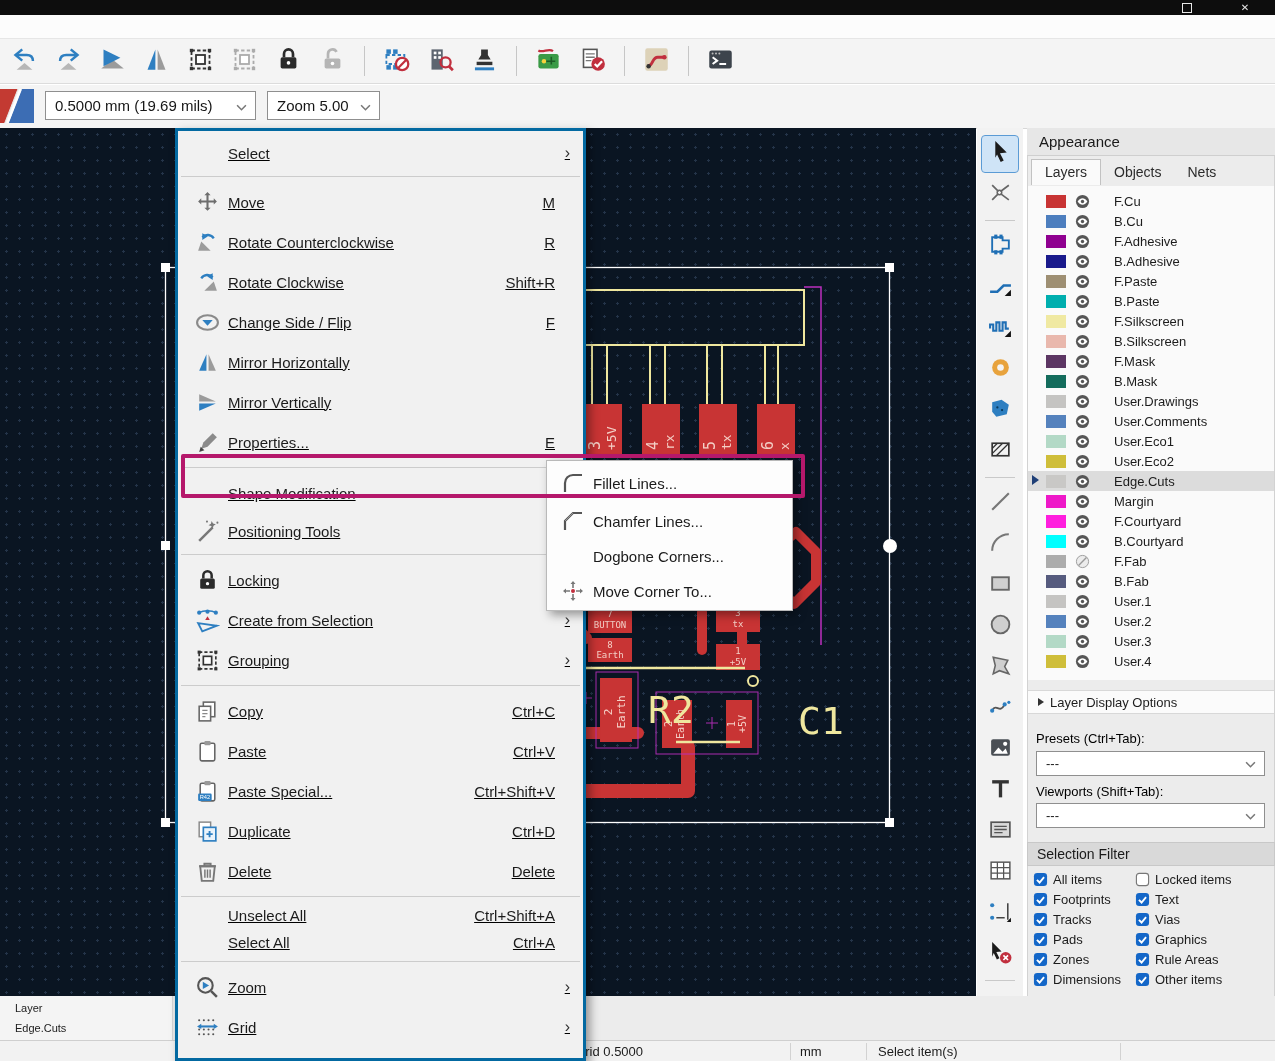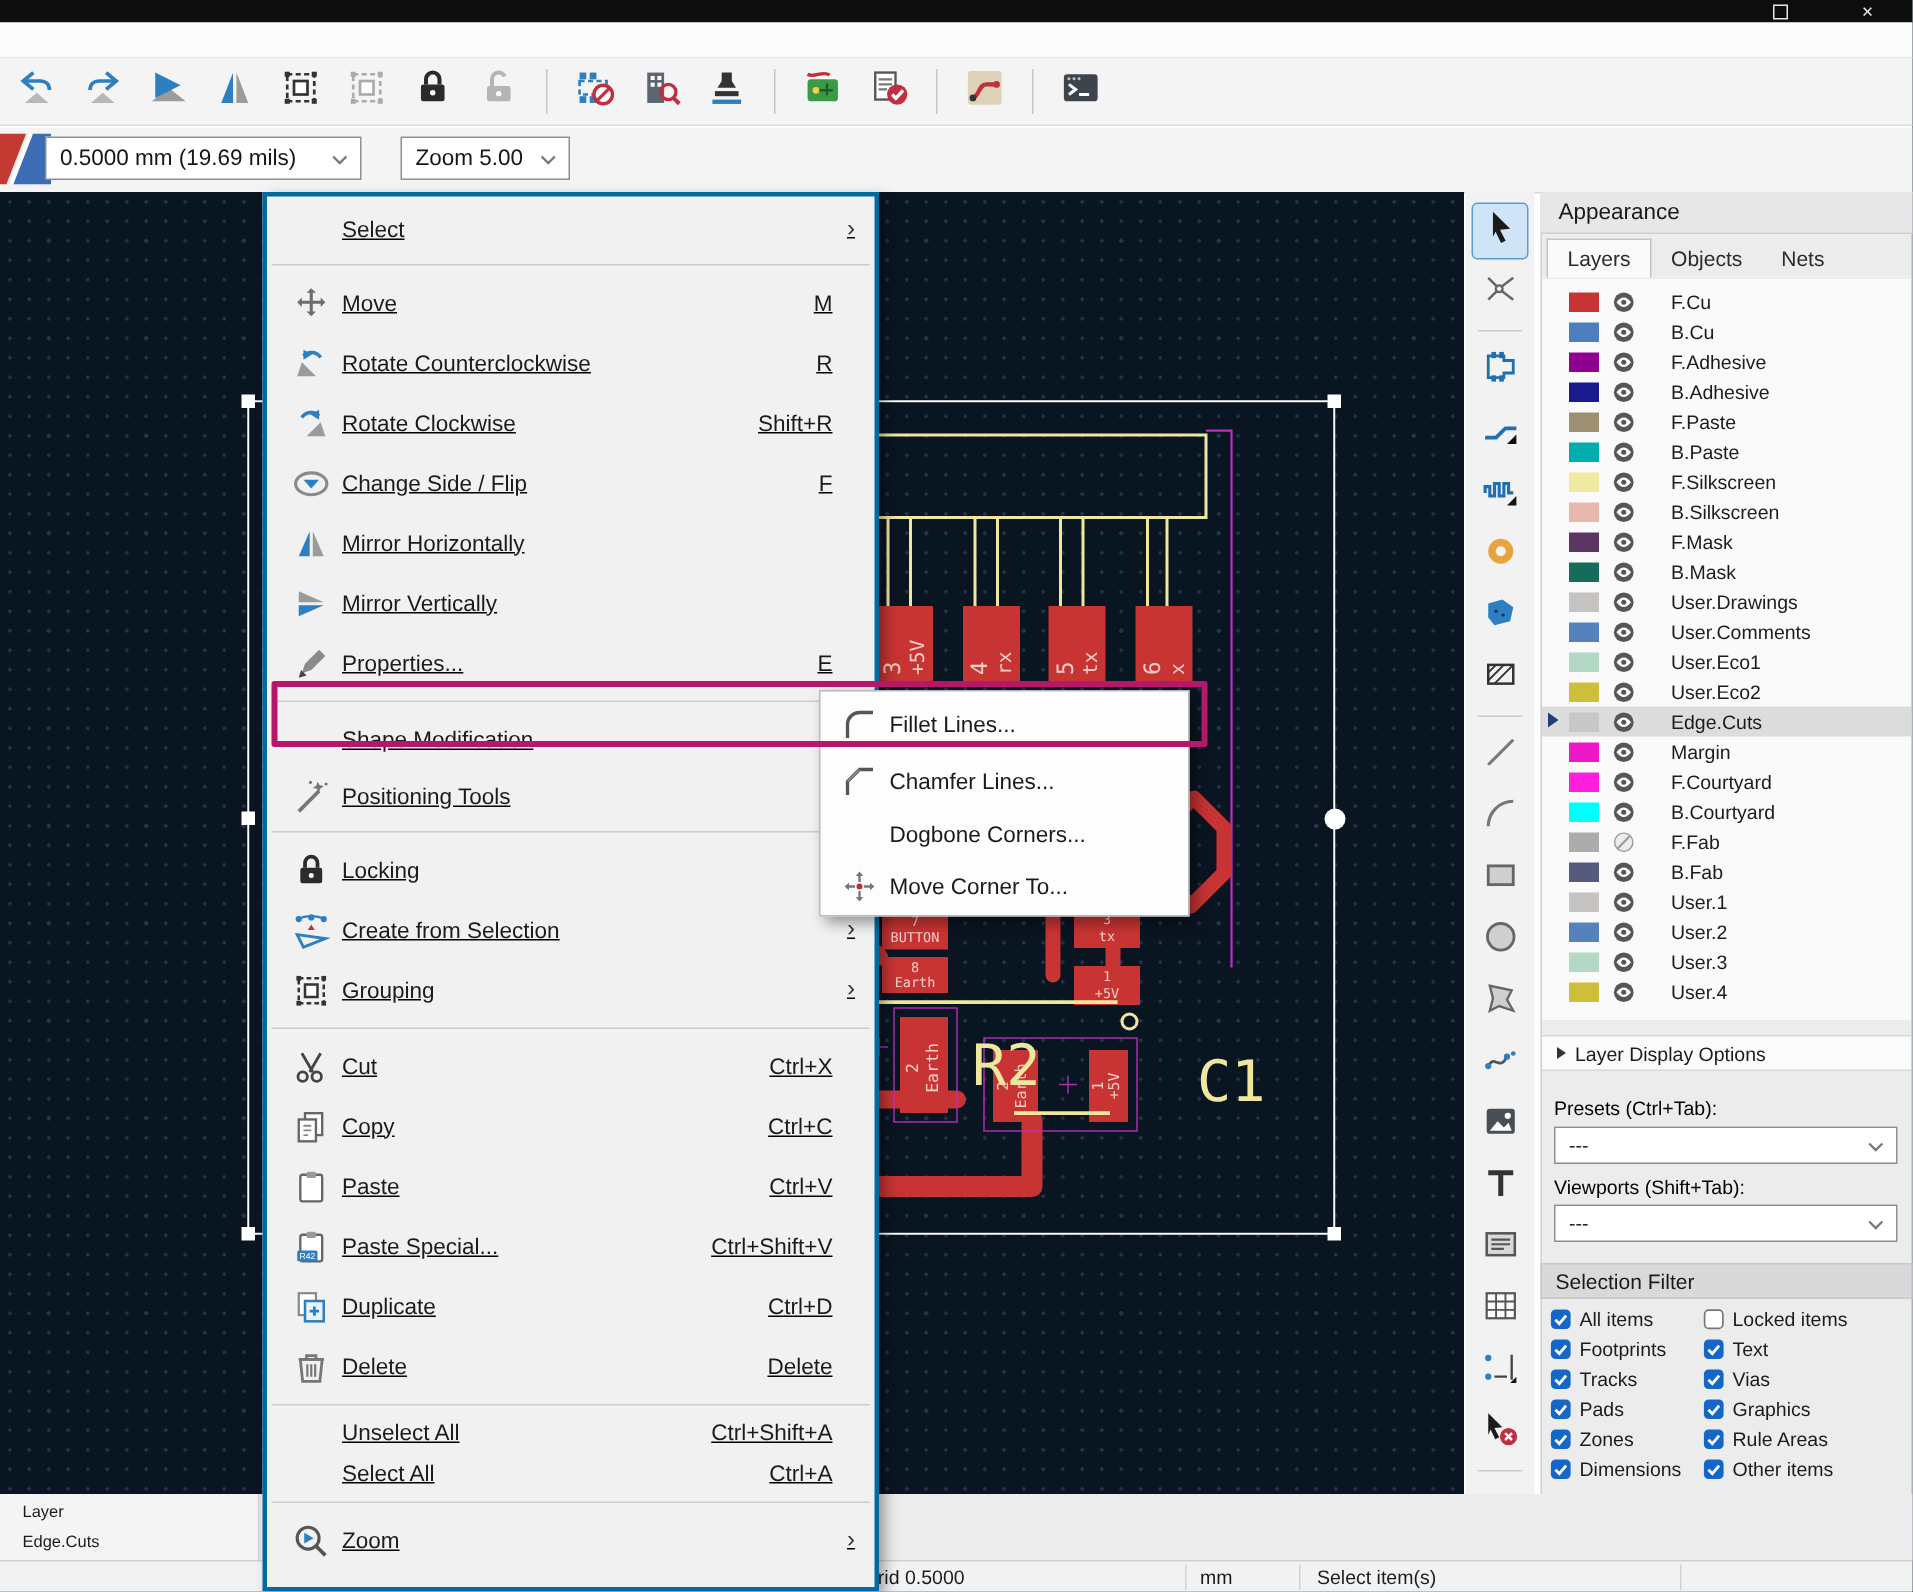--- a/index.html
+++ b/index.html
@@ -18,21 +18,21 @@
             display:flex;align-items:center;gap:7px;padding-left:6px;box-sizing:border-box;}
   .tbtn{width:37px;height:37px;display:flex;align-items:center;justify-content:center;border-radius:3px;}
   .tbtn svg{width:27px;height:27px;}
   #toolbar1 .vsep{width:1px;height:30px;background:#c6c6c6;margin:0 6px;}
   #toolbar2{left:0;top:85px;width:1275px;height:43px;background:#f4f4f4;border-bottom:1px solid #d7d7d7;}
   #layerpair{left:0;top:89px;width:34px;height:34px;}
   .dropdown{position:absolute;background:#fff;border:1px solid #8f8f8f;display:flex;align-items:center;
             font-size:15px;color:#161616;padding-left:9px;box-sizing:border-box;}
   .dd-chev{margin-left:auto;padding:0 8px;color:#777;}
   .dd-chev svg{width:11px;height:7px;}
-  #dd-track{left:30px;top:91px;width:211px;height:29px;}
+  #dd-track{left:45px;top:91px;width:211px;height:29px;}
   #dd-zoom{left:267px;top:91px;width:113px;height:29px;}
 
   
   #canvas{left:0;top:128px;width:976px;height:868px;background:var(--pcb-bg,#0a1522);
           background-image:radial-gradient(circle,#243449 1px,transparent 1.3px),
                            radial-gradient(circle,#34485f 1px,transparent 1.4px);
           background-size:13px 13px,65px 65px;}
   #pcb{position:absolute;left:0;top:0;}
   .pcbtxt{font-family:"DejaVu Sans Mono",monospace;}
 
@@ -504,31 +504,20 @@
           <rect x="18.5" y="18.5" width="3" height="3" fill="#333"></rect>
         </svg>
       </span>
       <span class="mi-label">Grouping</span>
       <span class="mi-arrow">›</span>
     </div>
     <div class="menu-sep"></div>
     <div class="menu-item">
       <span class="mi-icon">
         <svg viewBox="0 0 24 24">
-          <path d="M6 3l7 12M18 3l-7 12" stroke="#444" stroke-width="1.8" fill="none"></path>
-          <circle cx="6.5" cy="18" r="3" fill="none" stroke="#444" stroke-width="1.8"></circle>
-          <circle cx="15.5" cy="18" r="3" fill="none" stroke="#444" stroke-width="1.8"></circle>
-        </svg>
-      </span>
-      <span class="mi-label">Cut</span>
-      <span class="mi-short">Ctrl+X</span>
-    </div>
-    <div class="menu-item">
-      <span class="mi-icon">
-        <svg viewBox="0 0 24 24">
           <rect x="8" y="3" width="11" height="14" fill="#fff" stroke="#666" stroke-width="1.5"></rect>
           <rect x="4" y="7" width="11" height="14" fill="#fff" stroke="#666" stroke-width="1.5"></rect>
           <path d="M7 11h5M7 14h5M7 17h3" stroke="#888" stroke-width="1.2"></path>
         </svg>
       </span>
       <span class="mi-label">Copy</span>
       <span class="mi-short">Ctrl+C</span>
     </div>
     <div class="menu-item">
       <span class="mi-icon">

